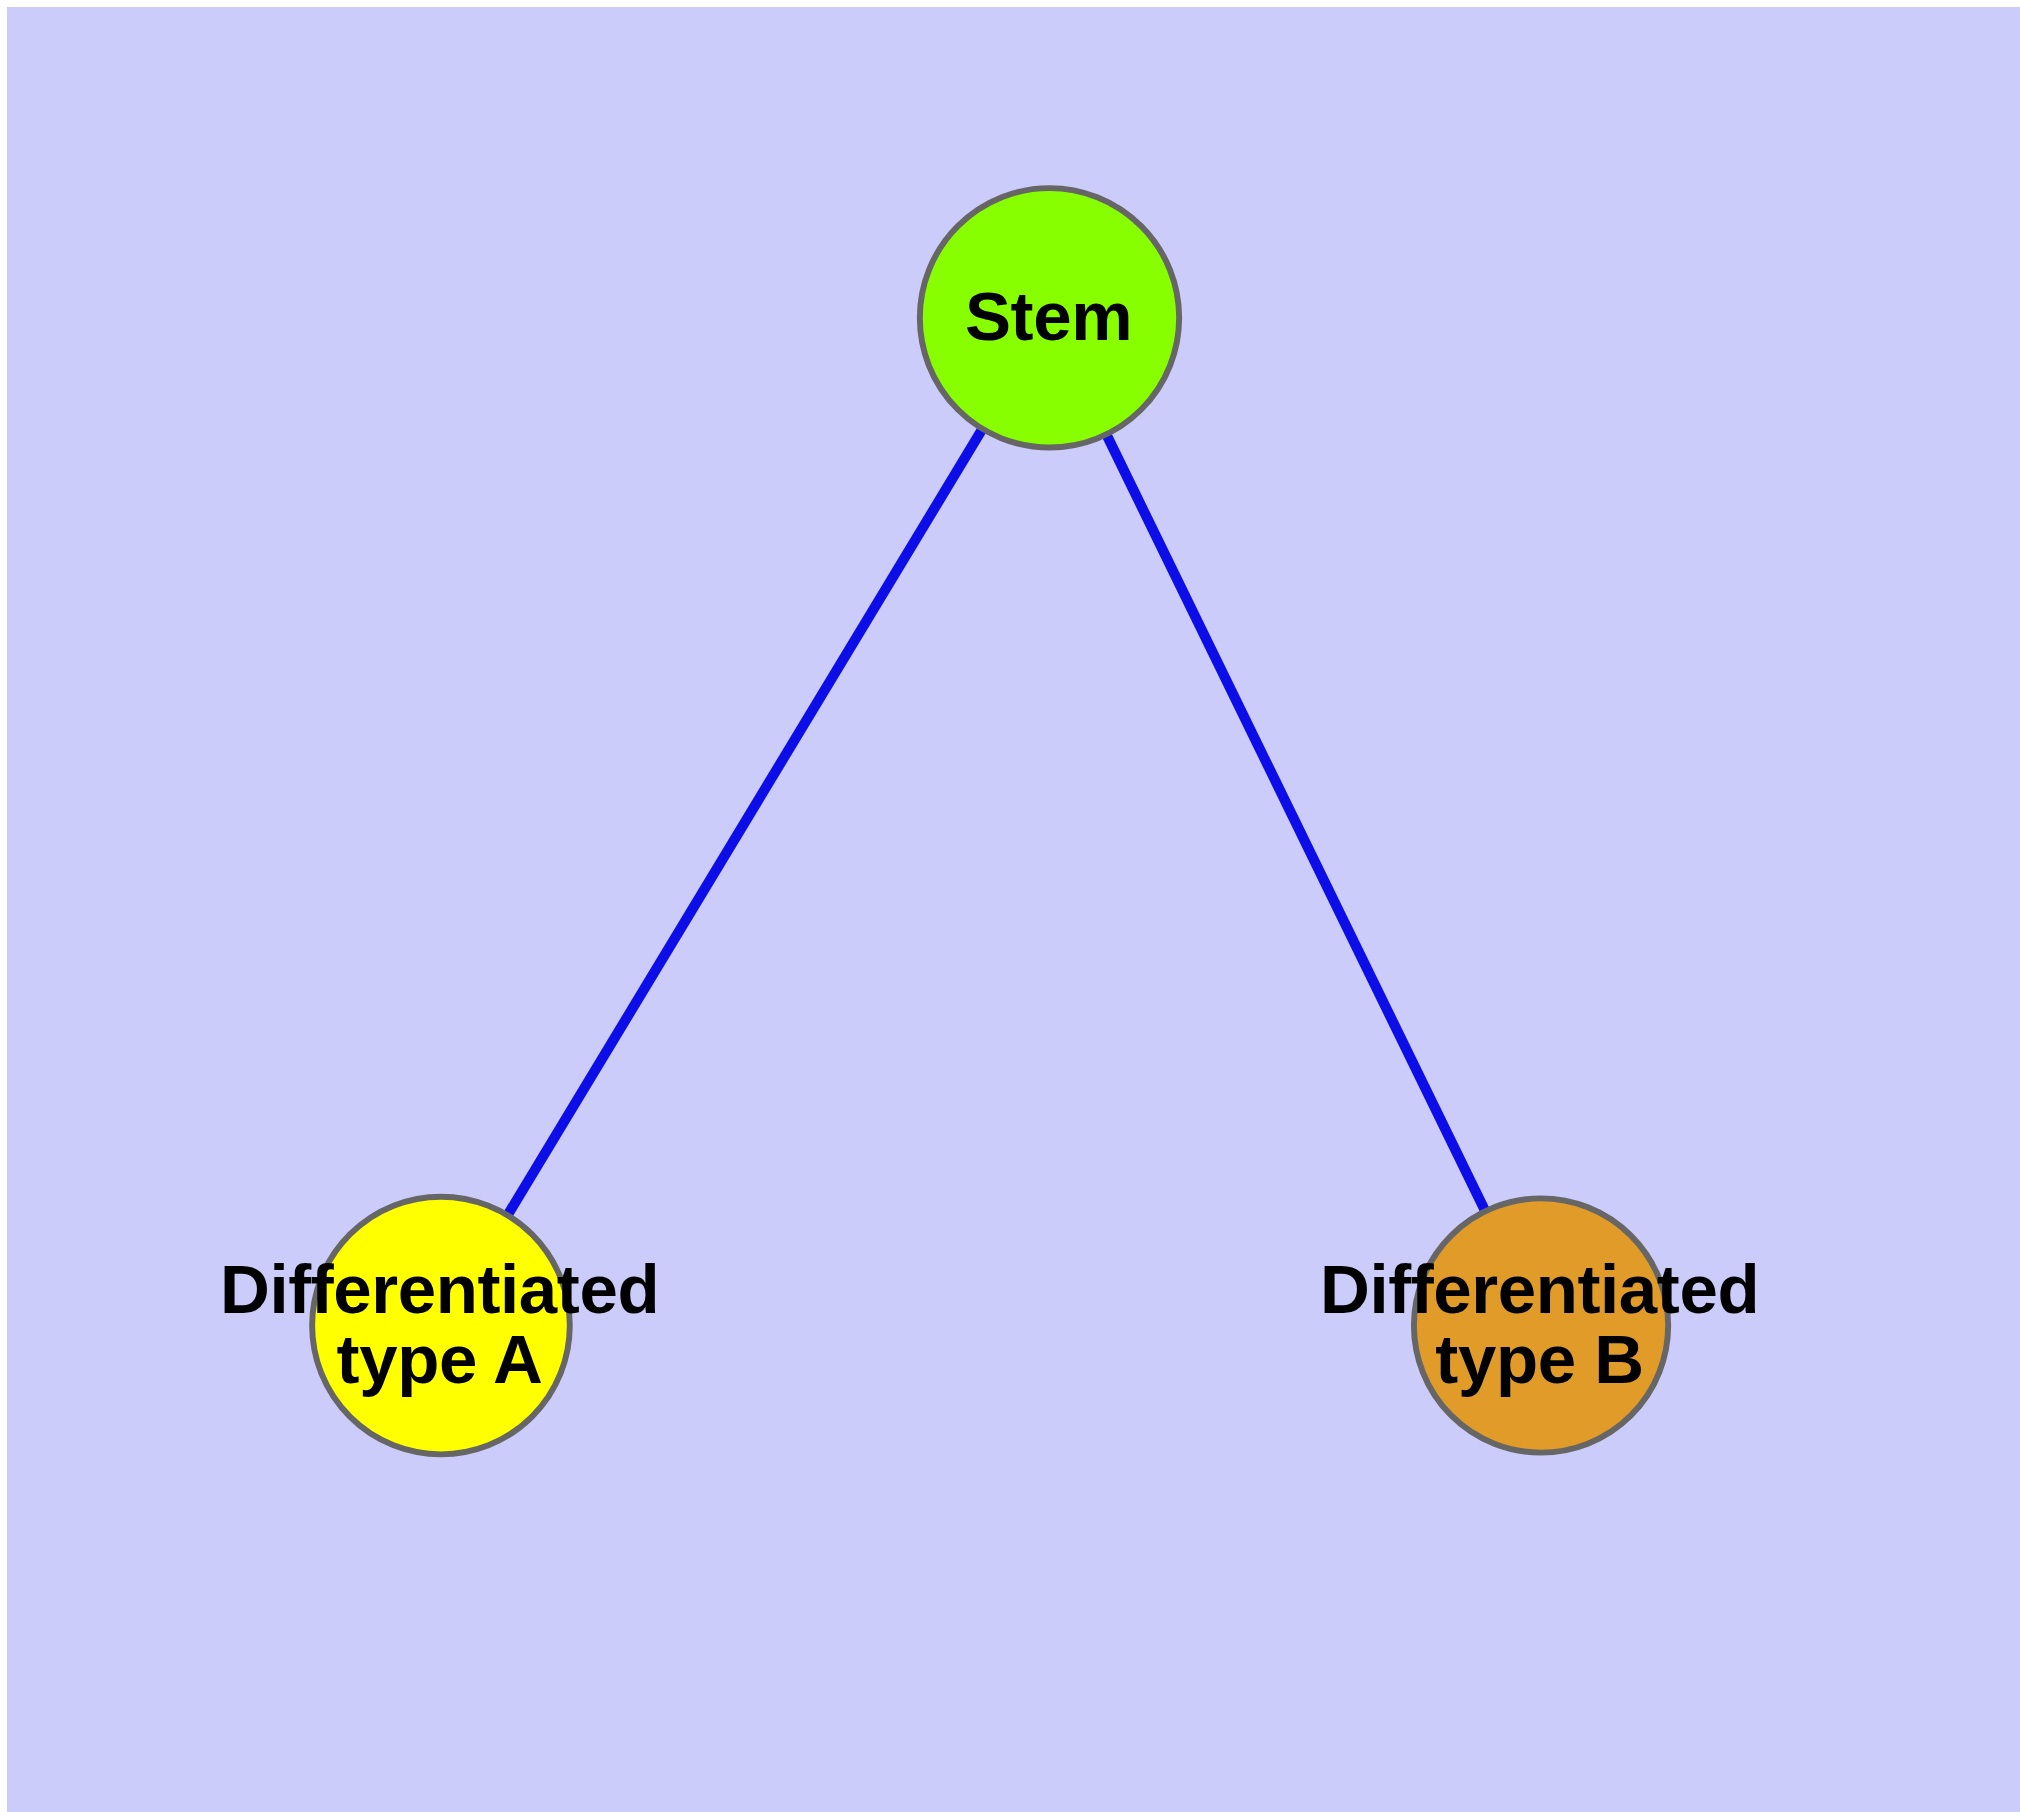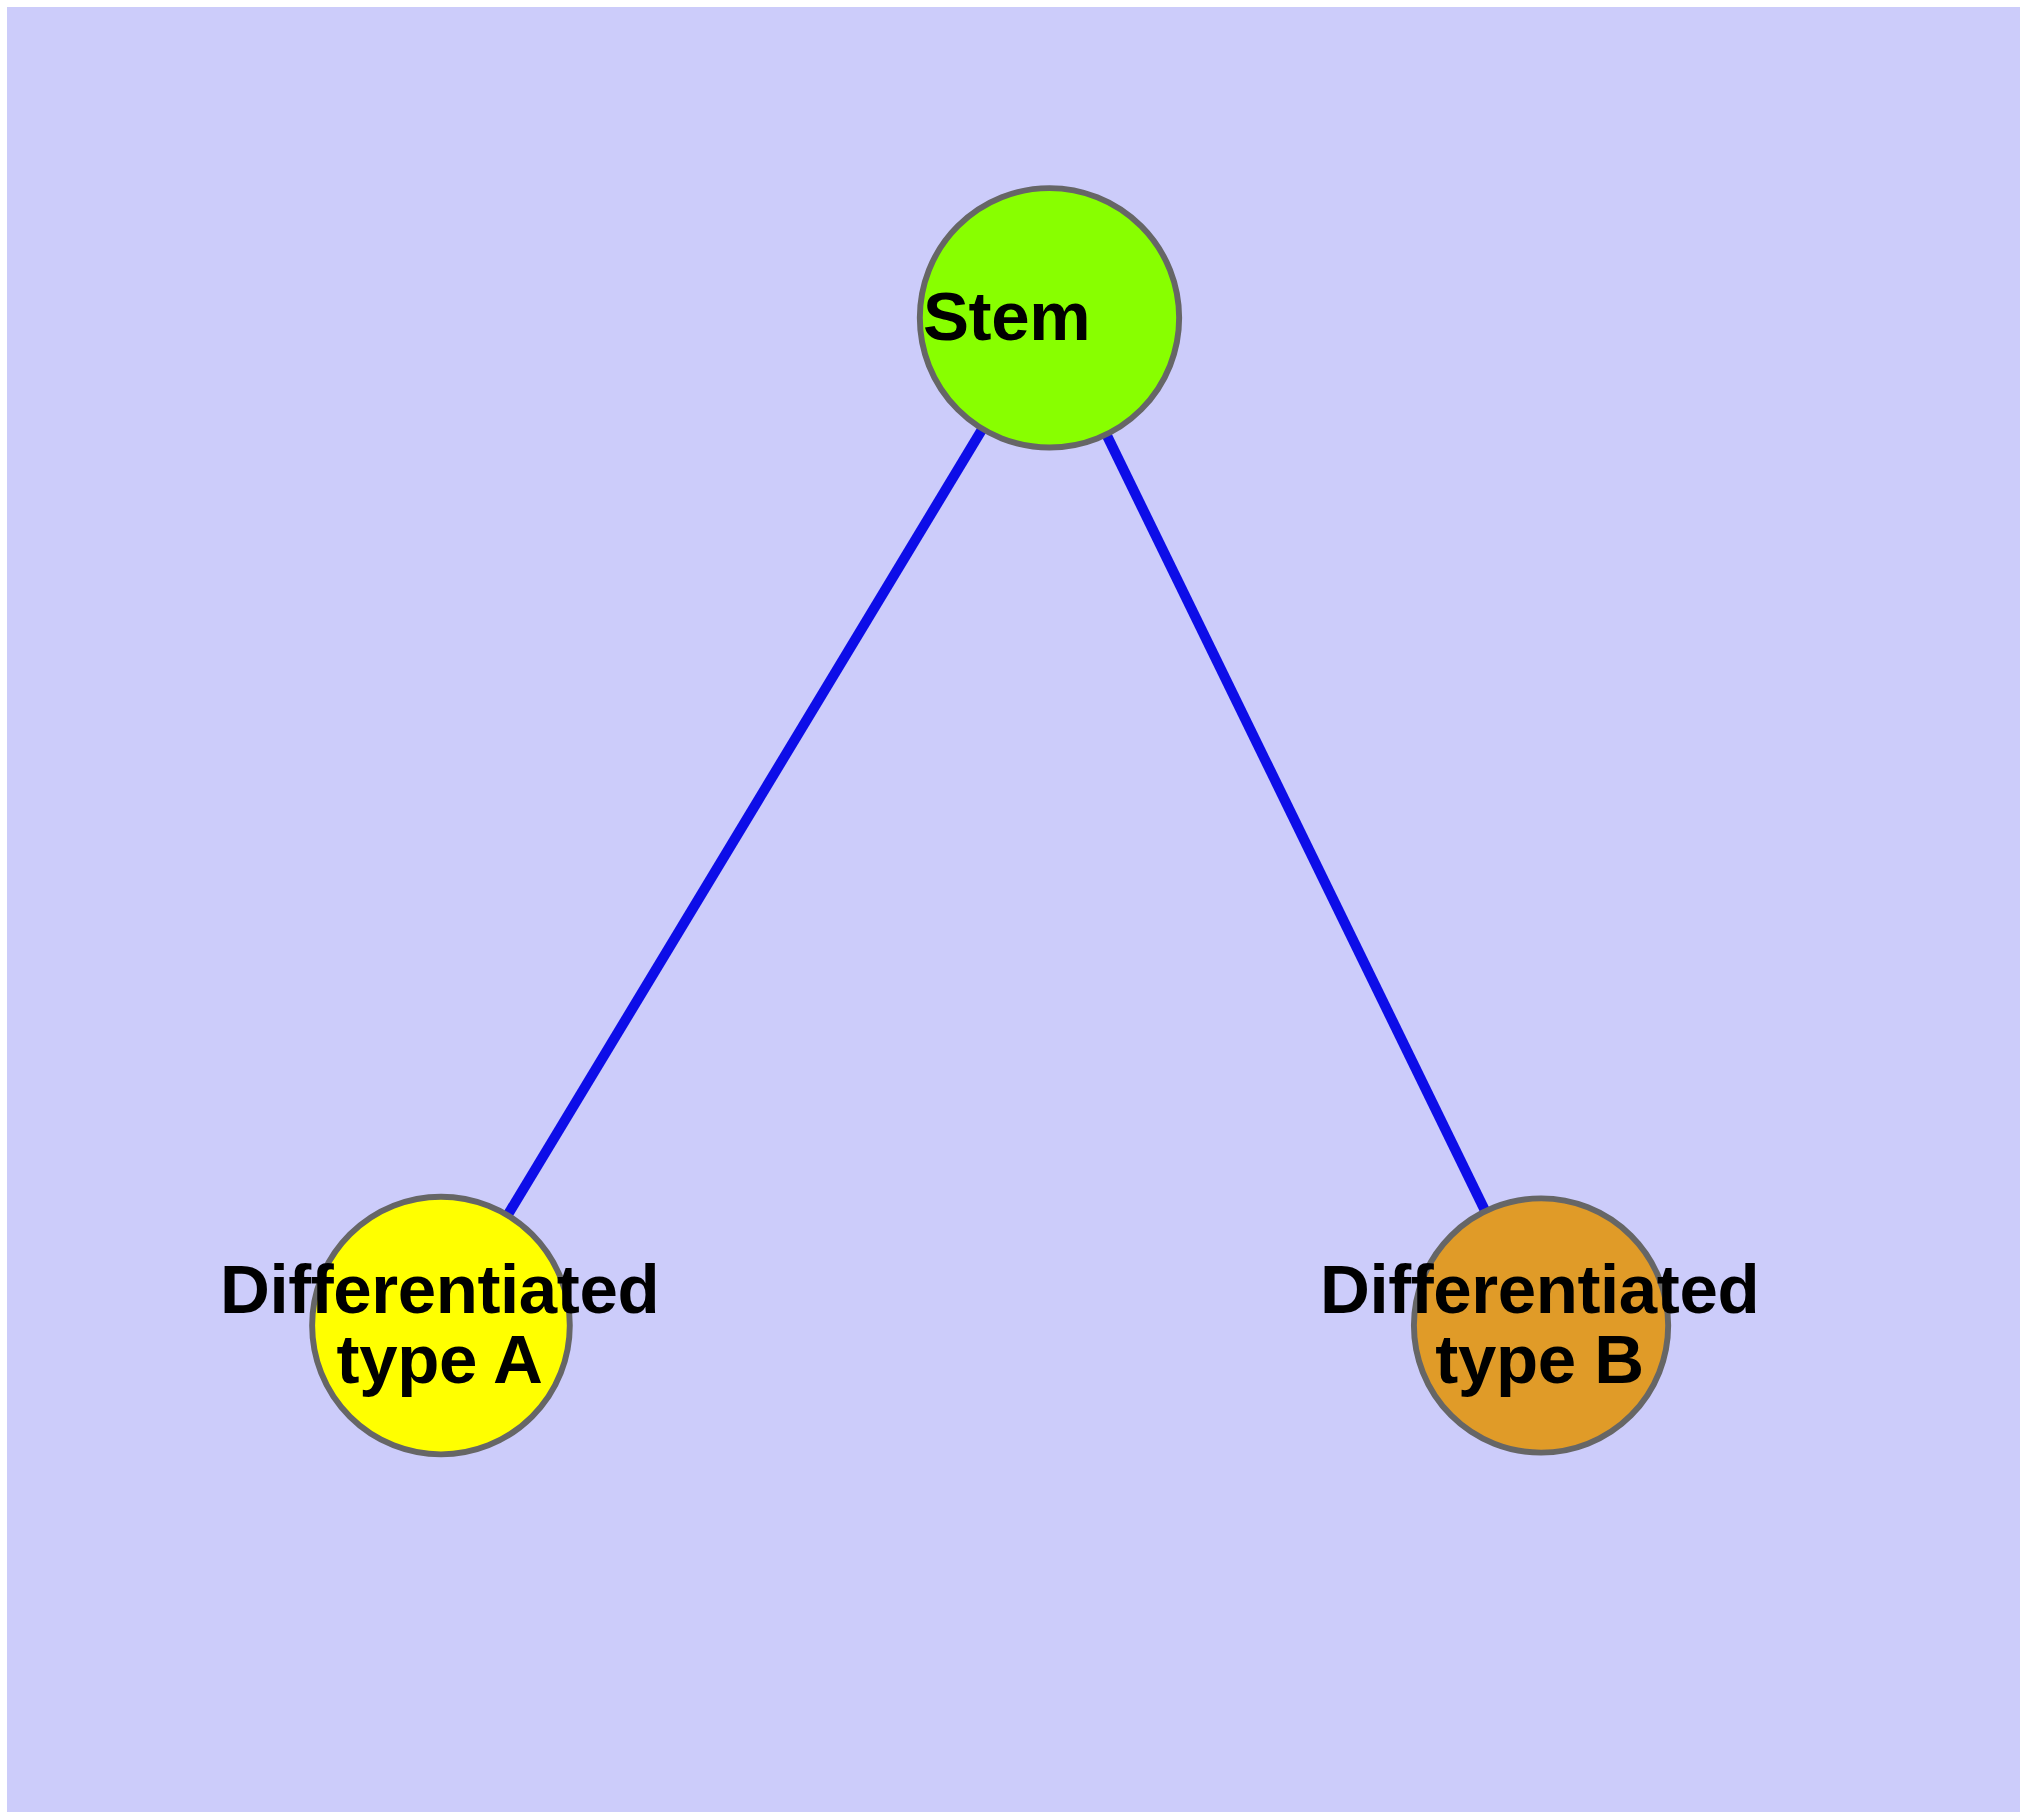--- a/index.html
+++ b/index.html
@@ -66,20 +66,20 @@
         <line x1="1238" y1="375" x2="1818" y2="1564" stroke="#0d0de8" stroke-width="12" stroke-linecap="butt"></line>
       </g>
     <g id="node-layer">
         <circle cx="1238" cy="375" r="153" fill="#88ff00" stroke="#666666" stroke-width="7"></circle>
         <circle cx="520" cy="1564" r="152" fill="#ffff00" stroke="#666666" stroke-width="7"></circle>
         <circle cx="1818" cy="1564" r="150" fill="#e09b28" stroke="#666666" stroke-width="7"></circle>
       </g>
   </svg>
 
   <div id="label-layer">
-      <div class="node-label" style="font-size: 69px; color: rgb(0, 0, 0); left: 923px; top: 282px;">Stem</div>
+      <div class="node-label" style="font-size: 69px; color: rgb(0, 0, 0); left: 965px; top: 282px;">Stem</div>
       <div class="node-label" style="font-size: 69px; color: rgb(0, 0, 0); left: 220px; top: 1255px;">Differentiated
 type A</div>
       <div class="node-label" style="font-size: 69px; color: rgb(0, 0, 0); left: 1320px; top: 1255px;">Differentiated
 type B</div>
     </div>
 </div>
 
 
 </body></html>

